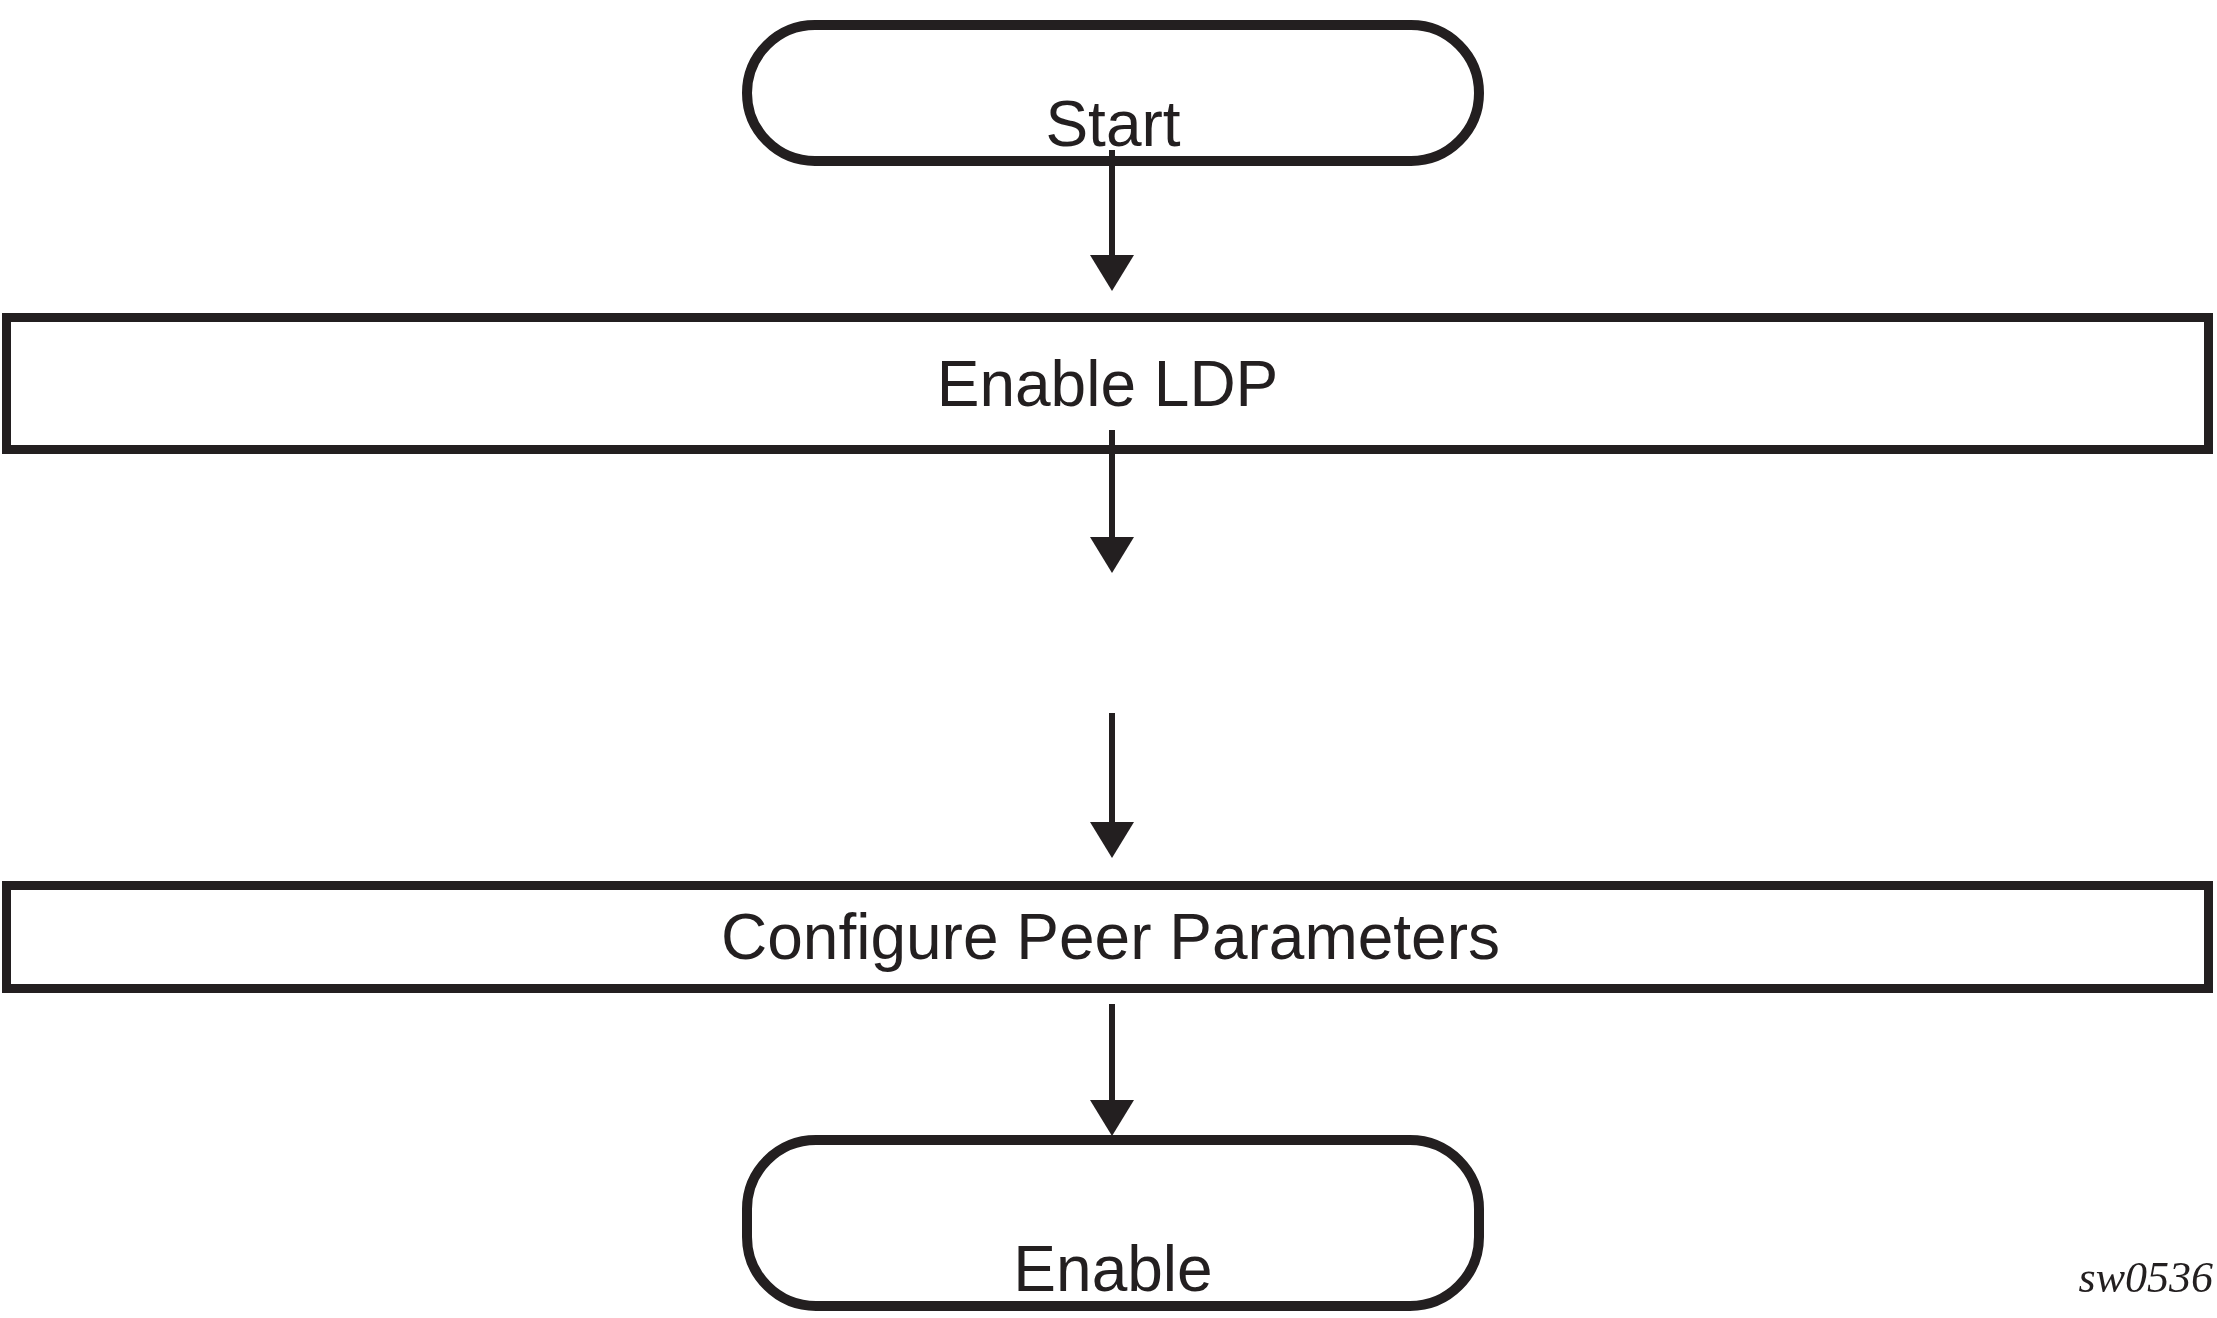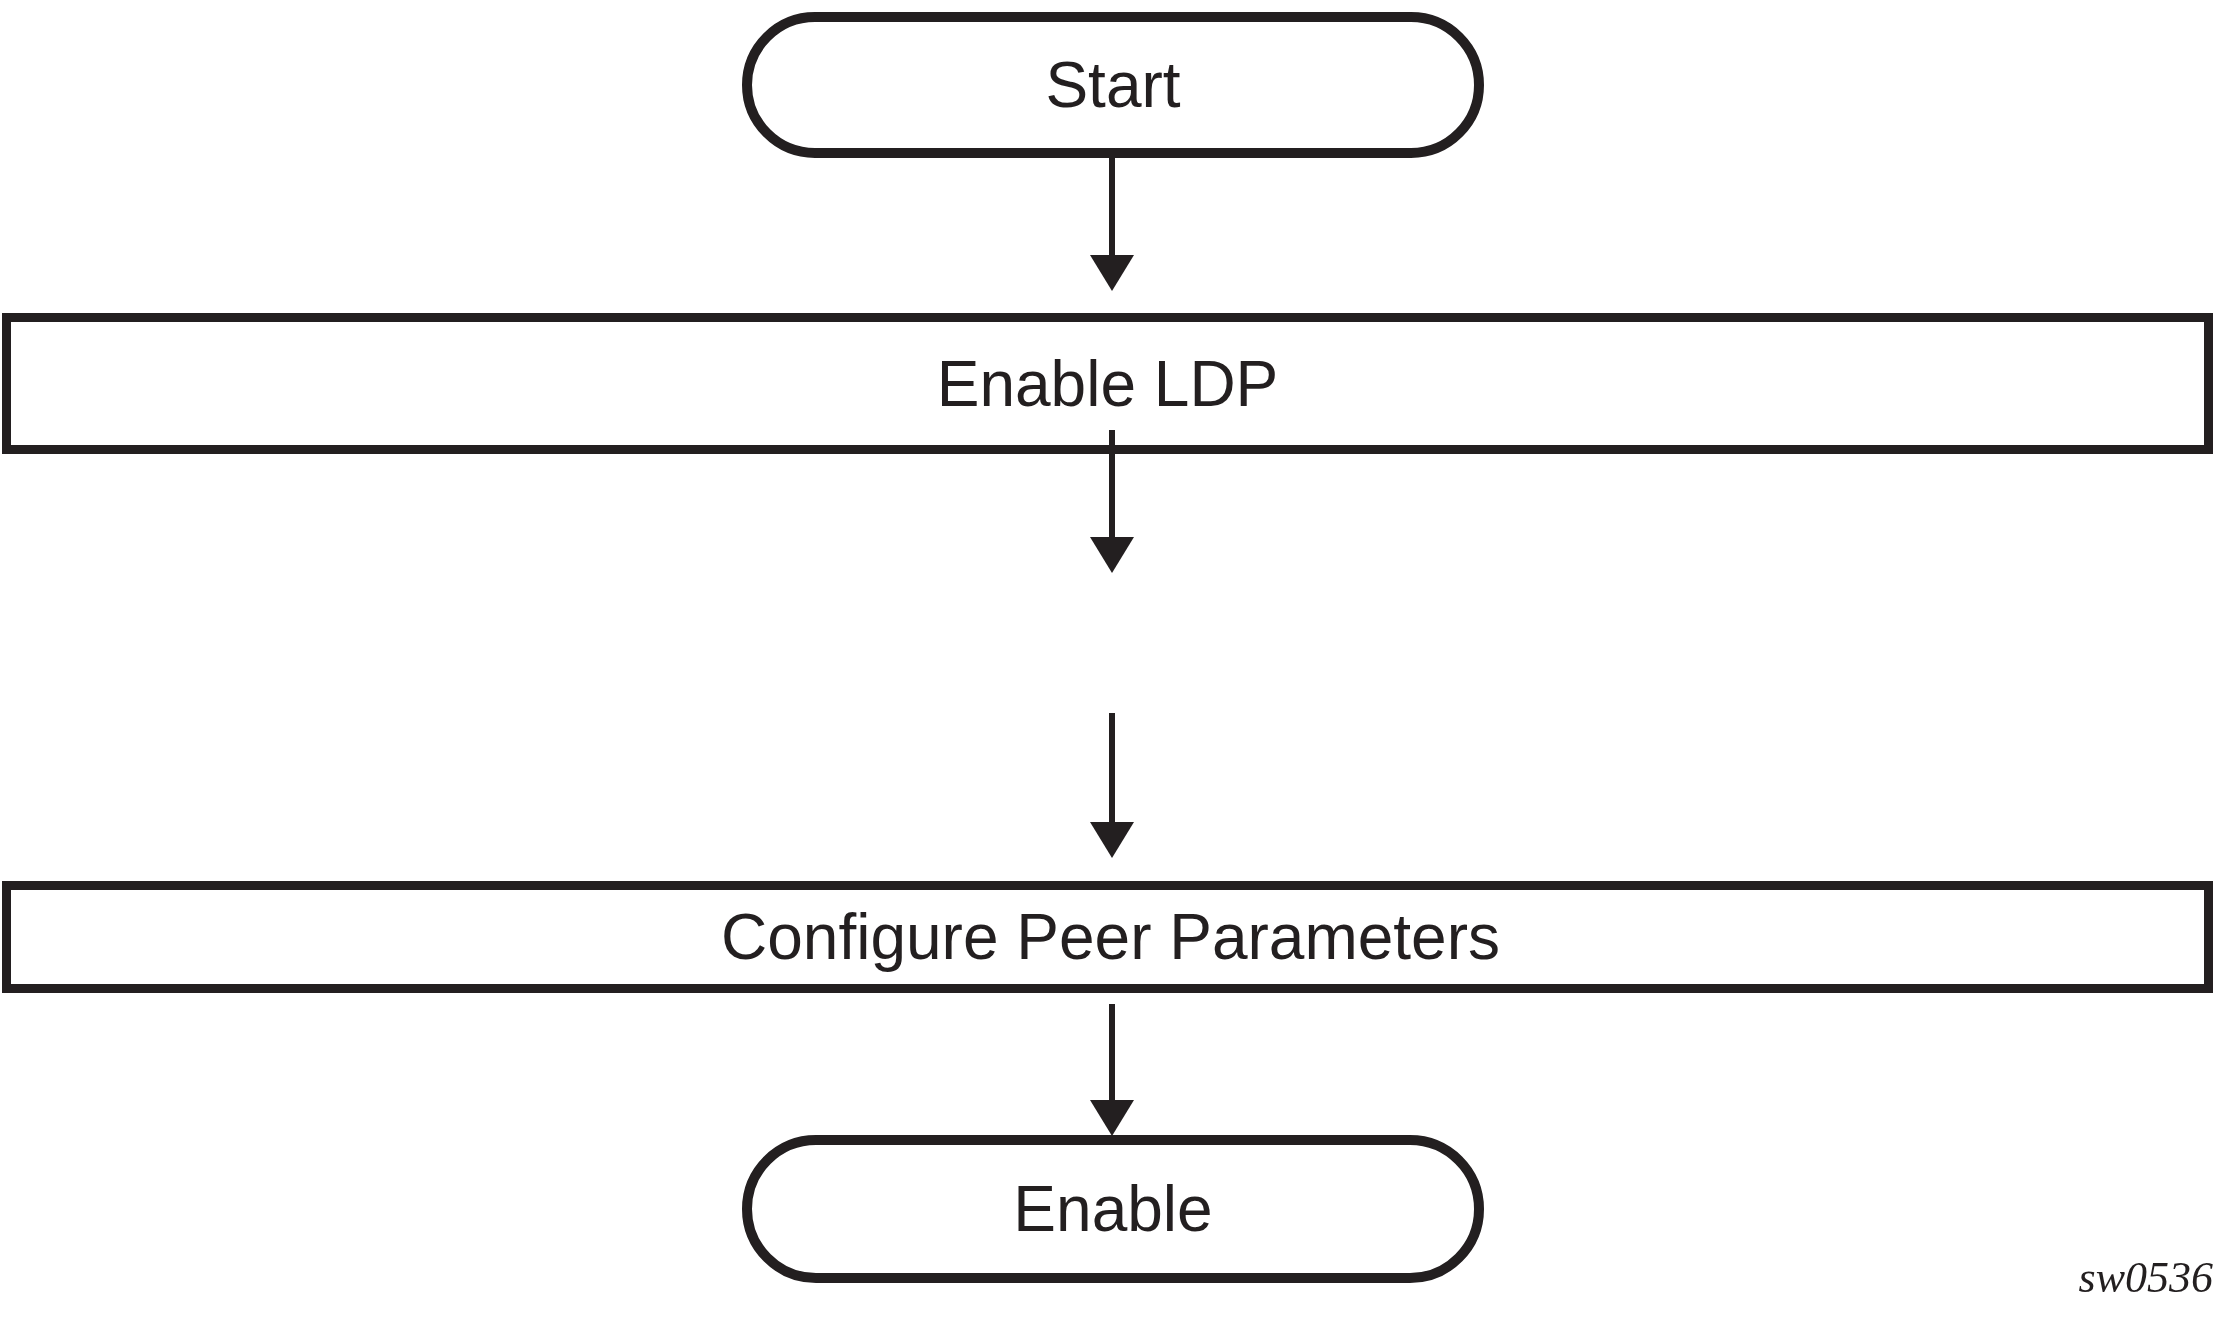--- a/index.html
+++ b/index.html
@@ -28,22 +28,22 @@
     color: #231f20;
     white-space: nowrap;
   }
   .stadium {
     border: 10px solid #231f20;
     border-radius: 74px;
     left: 742px;
     width: 742px;
     height: 146px;
   }
-  .stadium.start { top: 12px; }
-  .stadium.end   { top: 1135px; height: 148px; }
+  .stadium.start { top: 20px; align-items: flex-end; }
+  .stadium.end   { top: 1135px; height: 176px; align-items: flex-end; }
   .process {
     border: 9px solid #231f20;
     left: 2px;
     width: 2211px;
     height: 141px;
     margin-top: 24px;
   }
   .process.p1 { top: 289px; }
   .process.p2 { top: 572px; }
   .process.p3 { top: 857px; height: 112px; padding-left: 6px; }

